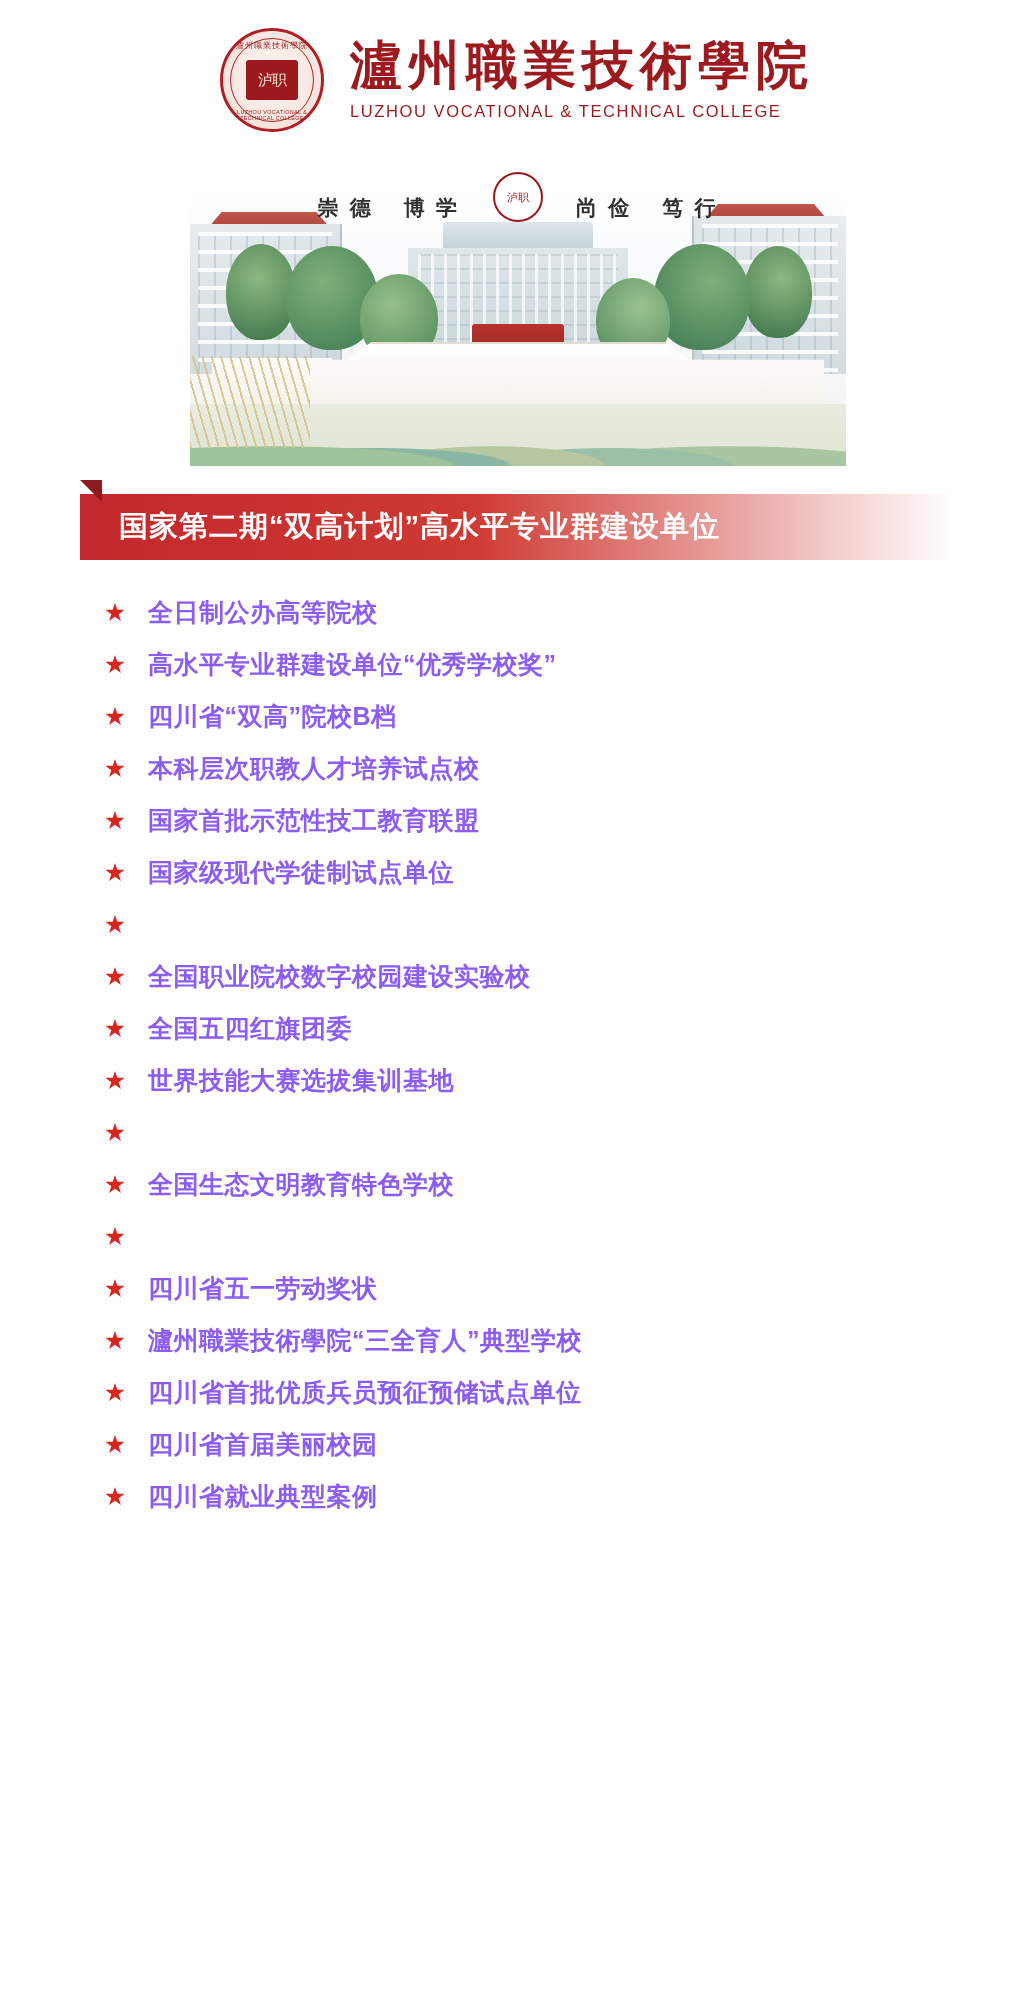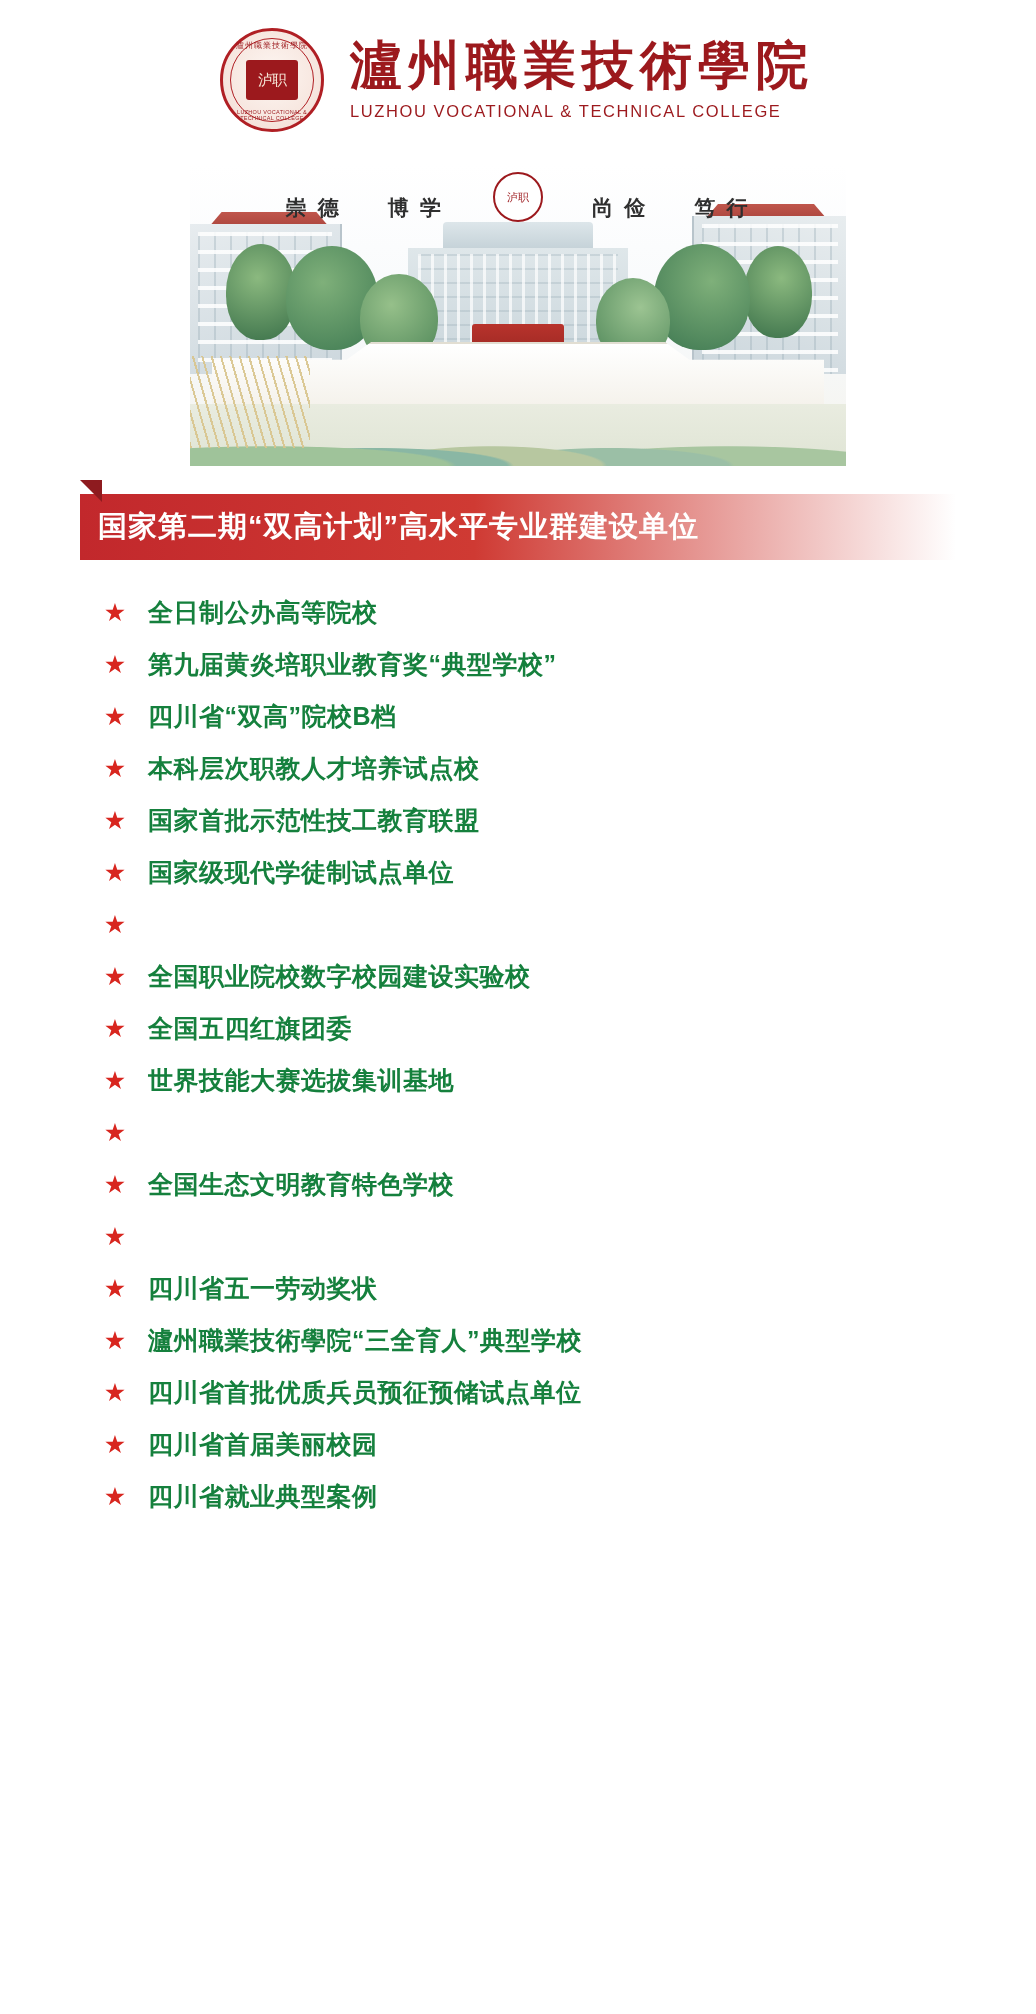--- a/index.html
+++ b/index.html
@@ -199,21 +199,21 @@
   .wall{
     position:absolute;left:22px;right:22px;bottom:56px;height:66px;
     background:linear-gradient(#ffffff 0%, #f4f1ea 100%);
     border-top:2px solid #e2ded2;
     clip-path: polygon(0 26%, 22% 26%, 26% 0, 74% 0, 78% 26%, 100% 26%, 100% 100%, 0 100%);
     display:flex;align-items:center;justify-content:center;
   }
   .wall-text{
     position:absolute;
     left:0;right:0;top:30px;
-    display:flex;align-items:center;justify-content:center;gap:46px;
+    display:flex;align-items:center;justify-content:center;gap:30px;
     font-family:"Liberation Serif","DejaVu Serif",serif;
     font-size:21px;color:#2f2f2f;letter-spacing:3px;
     font-weight:bold;
   }
   .wall-seal{
     position:absolute;left:50%;top:8px;transform:translateX(-50%);
     width:46px;height:46px;border-radius:50%;
     border:2px solid #9c191d;background:#fff;
     display:flex;align-items:center;justify-content:center;
     color:#9c191d;font-size:11px;font-family:"Liberation Serif",serif;
@@ -245,21 +245,21 @@
     position:absolute;
     left:0; top:-14px;
     width:22px;height:22px;
     background:#8e1b1f;
     clip-path: polygon(0 0, 100% 0, 100% 100%);
   }
   .banner{
     height: 66px;
     background: linear-gradient(90deg, #c2282c 0%, #cf3a33 45%, #ffffff 100%);
     display:flex;align-items:center;
-    padding-left: 18px;
+    padding-left: 39px;
     box-sizing:border-box;
   }
   .banner-text{
     color:#ffffff;
     font-size:29px;
     font-weight:bold;
     letter-spacing:1px;
     font-family:"Liberation Sans","DejaVu Sans",sans-serif;
     white-space:nowrap;
   }
@@ -283,21 +283,21 @@
     color:#d8261f;
     font-size: 25px;
     line-height:1;
     flex:0 0 auto;
     width:26px;
     text-align:center;
   }
   .item-text{
     font-size: 25px;
     font-weight: bold;
-    color:#15803d;
+    color:#8b5cf6;
     letter-spacing:.5px;
     white-space:nowrap;
   }
 </style>
 </head>
 <body>
 
 <div class="page">
 
   <div class="header">
@@ -348,21 +348,21 @@
     </div>
   </div>
 
   <div class="list">
     <div class="list-item">
       <span class="star">★</span>
       <span class="item-text">全日制公办高等院校</span>
     </div>
     <div class="list-item">
       <span class="star">★</span>
-      <span class="item-text">第九届黄炎培职业教育奖“典型学校”</span>
+      <span class="item-text">高水平专业群建设单位“优秀学校奖”</span>
     </div>
     <div class="list-item">
       <span class="star">★</span>
       <span class="item-text">四川省“双高”院校B档</span>
     </div>
     <div class="list-item">
       <span class="star">★</span>
       <span class="item-text">本科层次职教人才培养试点校</span>
     </div>
     <div class="list-item">

